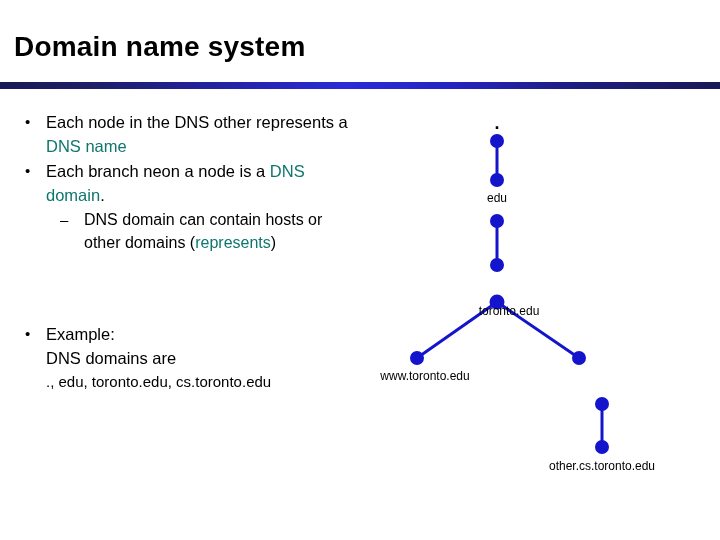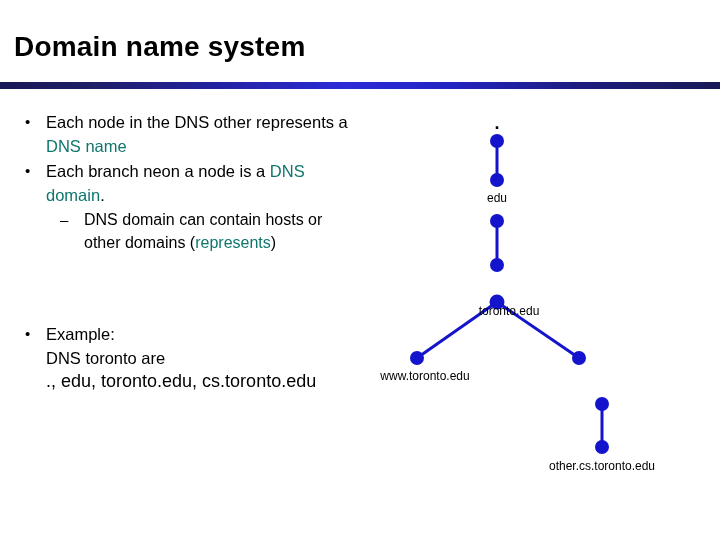--- a/index.html
+++ b/index.html
@@ -77,21 +77,21 @@
   }
   .bullet-l2 > .mark {
     position: absolute;
     left: 52px;
     top: 0;
     font-size: 15px;
     line-height: 23px;
   }
   .blue-txt { color: #0f766e; }
   .small-line {
-    font-size: 18px;
+    font-size: 15px;
     line-height: 21px;
     padding-left: 38px;
   }
   #example-block { margin-top: 68px; }
 
   
   #tree {
     position: absolute;
     left: 0;
     top: 0;
@@ -135,21 +135,21 @@
 
     <div class="bullet-l2">
       <span class="mark">–</span>
       <span>DNS domain can contain hosts or other domains (</span><span class="blue-txt">represents</span><span>)</span>
     </div>
 
     <div id="example-block">
       <div class="bullet-l1">
         <span class="mark">•</span>
         <span>Example:</span><br>
-        <span>DNS toronto are</span>
+        <span>DNS domains are</span>
       </div>
       <div class="small-line">., edu, toronto.edu, cs.toronto.edu</div>
     </div>
 
   </div>
 
   <svg id="tree" viewBox="0 0 720 540">
     <g stroke="#1414cc" stroke-width="3" fill="#1414cc">
 
       <line x1="497" y1="141" x2="497" y2="180"></line>

